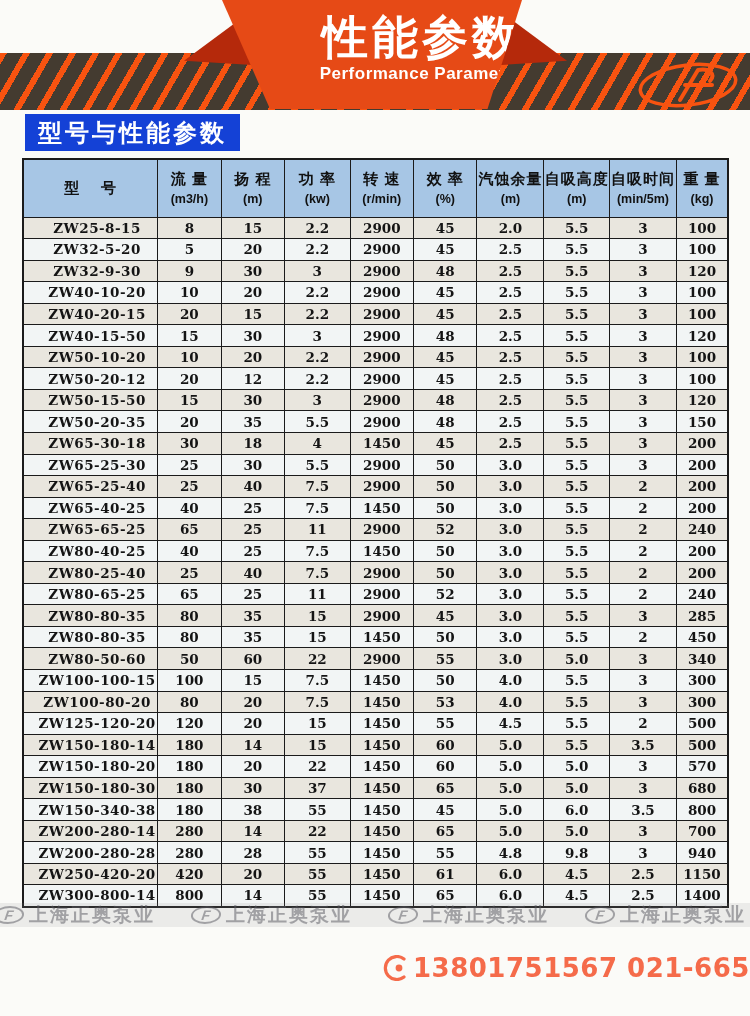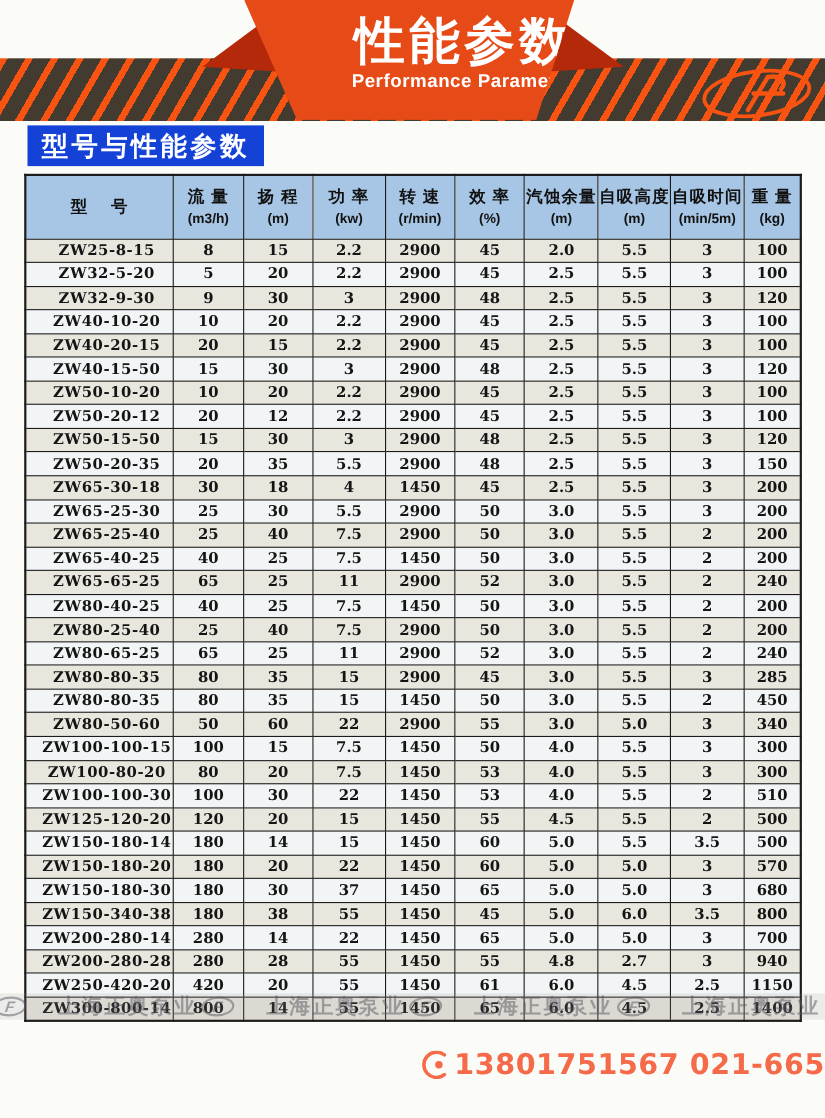--- a/index.html
+++ b/index.html
@@ -42,21 +42,21 @@
 
   
   .watermark { position:absolute; top:903px; left:0; width:750px; height:24px;
     background:rgba(150,150,150,0.15); display:flex; justify-content:space-between;
     align-items:center; padding:0 4px 0 0; margin:0; color:rgba(88,88,96,0.5);
     font-size:19px; font-weight:700; overflow:hidden; }
   .wm-item { display:flex; align-items:center; margin-left:-6px; white-space:nowrap; }
   .wm-logo { display:inline-flex; justify-content:center; align-items:center;
     width:30px; height:18px; border:2.5px solid currentColor; border-radius:50%;
     font-style:italic; font-weight:900; font-size:14px; margin-right:5px; transform:skewX(-8deg); }
-  .wm-text { letter-spacing:2px;margin-left:24px; }
+  .wm-text { letter-spacing:2px; }
 
   
   .phone { position:absolute; top:953px; left:383px; display:flex; align-items:center; gap:4px;
     color:rgba(243,75,35,0.82); font-size:26px; font-weight:700; white-space:nowrap;
     font-family:"DejaVu Sans","Liberation Sans",sans-serif; letter-spacing:0.5px; }
 </style>
 </head>
 <body>
 
 <div class="page">
@@ -407,32 +407,20 @@
             <td>20</td>
             <td>7.5</td>
             <td>1450</td>
             <td>53</td>
             <td>4.0</td>
             <td>5.5</td>
             <td>3</td>
             <td>300</td>
           </tr>
           <tr>
-            <td class="model">ZW100-100-30</td>
-            <td>100</td>
-            <td>30</td>
-            <td>22</td>
-            <td>1450</td>
-            <td>53</td>
-            <td>4.0</td>
-            <td>5.5</td>
-            <td>2</td>
-            <td>510</td>
-          </tr>
-          <tr>
             <td class="model">ZW125-120-20</td>
             <td>120</td>
             <td>20</td>
             <td>15</td>
             <td>1450</td>
             <td>55</td>
             <td>4.5</td>
             <td>5.5</td>
             <td>2</td>
             <td>500</td>
@@ -498,21 +486,21 @@
             <td>700</td>
           </tr>
           <tr>
             <td class="model">ZW200-280-28</td>
             <td>280</td>
             <td>28</td>
             <td>55</td>
             <td>1450</td>
             <td>55</td>
             <td>4.8</td>
-            <td>2.7</td>
+            <td>9.8</td>
             <td>3</td>
             <td>940</td>
           </tr>
           <tr>
             <td class="model">ZW250-420-20</td>
             <td>420</td>
             <td>20</td>
             <td>55</td>
             <td>1450</td>
             <td>61</td>

